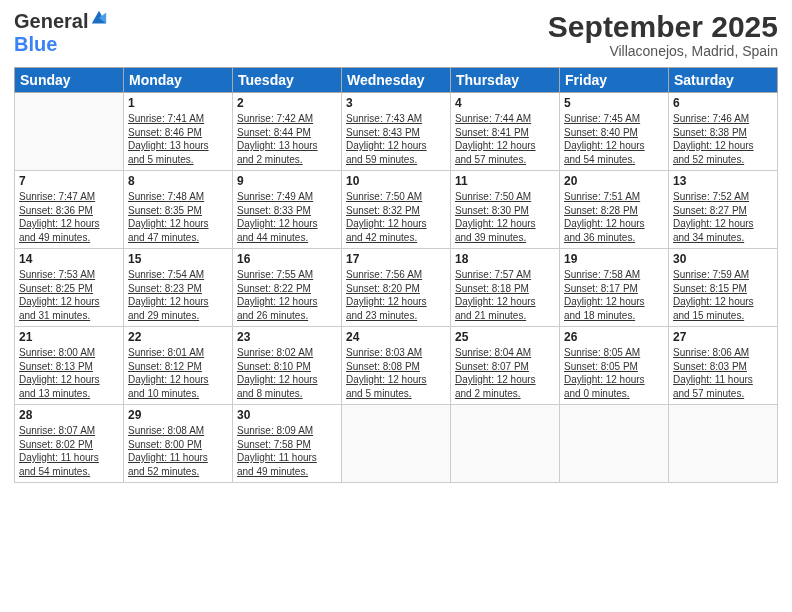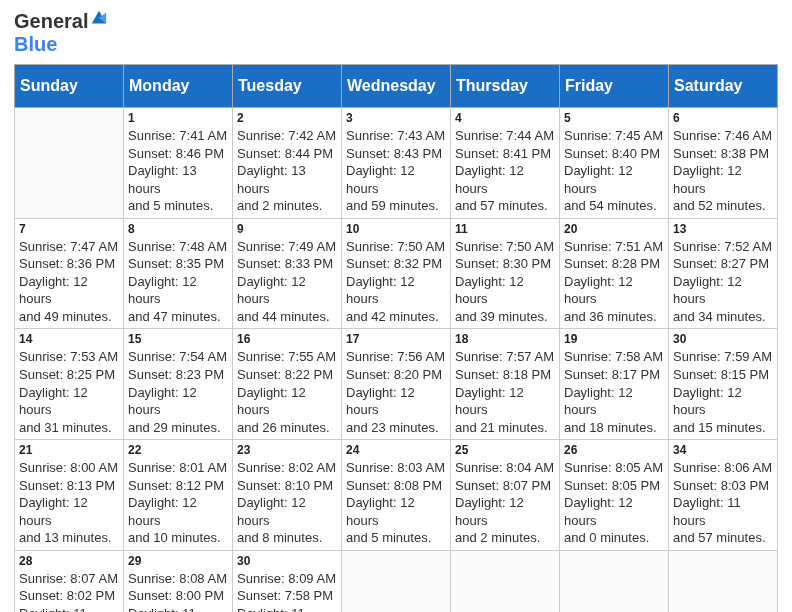--- a/index.html
+++ b/index.html
@@ -63,43 +63,44 @@
     }
     .calendar-table {
       width: 100%;
       border-collapse: collapse;
       font-size: 9.5px;
     }
     .calendar-table th {
       background: #1a6fc4;
       color: #fff;
       text-align: left;
-      padding: 12px 5px;
-      font-size: 16px;
+      padding: 4px 5px;
+      font-size: 14px;
       font-weight: bold;
       border: 1px solid #aaa;
     }
     .calendar-table td {
       border: 1px solid #ccc;
       vertical-align: top;
       padding: 3px 4px;
       height: 78px;
       width: calc(100% / 7);
     }
     .day-number {
       font-size: 12px;
       font-weight: bold;
       color: #222;
       display: block;
       margin-bottom: 2px;
     }
     .day-info {
-      font-size: 13px;
+      font-size: 10px;
       color: #333;
       line-height: 1.35;
+      text-decoration: underline;
     }
     .empty-cell {
       background: #f9f9f9;
     }
   </style>
 </head>
 <body>
 
 <div class="page">
   <div class="header-area">
@@ -108,20 +109,24 @@
         <span class="logo-general">General</span>
         <svg class="logo-icon" viewBox="0 0 20 20">
           <polygon points="2,16 10,2 18,16" fill="#1a6fc4"></polygon>
           <polygon points="10,10 18,4 18,16" fill="#4a9fe4"></polygon>
         </svg>
       </div>
       <div class="logo-text">
         <span class="logo-blue">Blue</span>
       </div>
     </div>
+    <div class="title-area">
+      <div class="main-title">September 2025</div>
+      <div class="subtitle">Villaconejos, Madrid, Spain</div>
+    </div>
   </div>
 
   <table class="calendar-table">
     <thead>
       <tr>
         <th>Sunday</th>
         <th>Monday</th>
         <th>Tuesday</th>
         <th>Wednesday</th>
         <th>Thursday</th>
@@ -236,21 +241,21 @@
           </td>
           <td>
             <span class="day-number">25</span>
             <div class="day-info">Sunrise: 8:04 AM<br>Sunset: 8:07 PM<br>Daylight: 12 hours<br>and 2 minutes.</div>
           </td>
           <td>
             <span class="day-number">26</span>
             <div class="day-info">Sunrise: 8:05 AM<br>Sunset: 8:05 PM<br>Daylight: 12 hours<br>and 0 minutes.</div>
           </td>
           <td>
-            <span class="day-number">34</span>
+            <span class="day-number">27</span>
             <div class="day-info">Sunrise: 8:06 AM<br>Sunset: 8:03 PM<br>Daylight: 11 hours<br>and 57 minutes.</div>
           </td>
         </tr>
         <tr>
           <td>
             <span class="day-number">28</span>
             <div class="day-info">Sunrise: 8:07 AM<br>Sunset: 8:02 PM<br>Daylight: 11 hours<br>and 54 minutes.</div>
           </td>
           <td>
             <span class="day-number">29</span>

